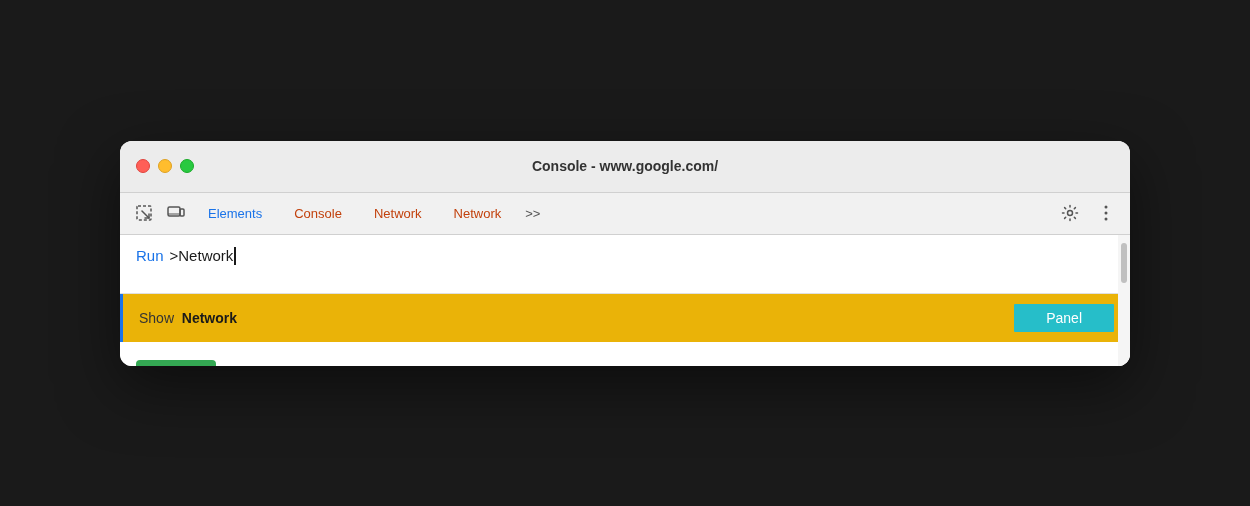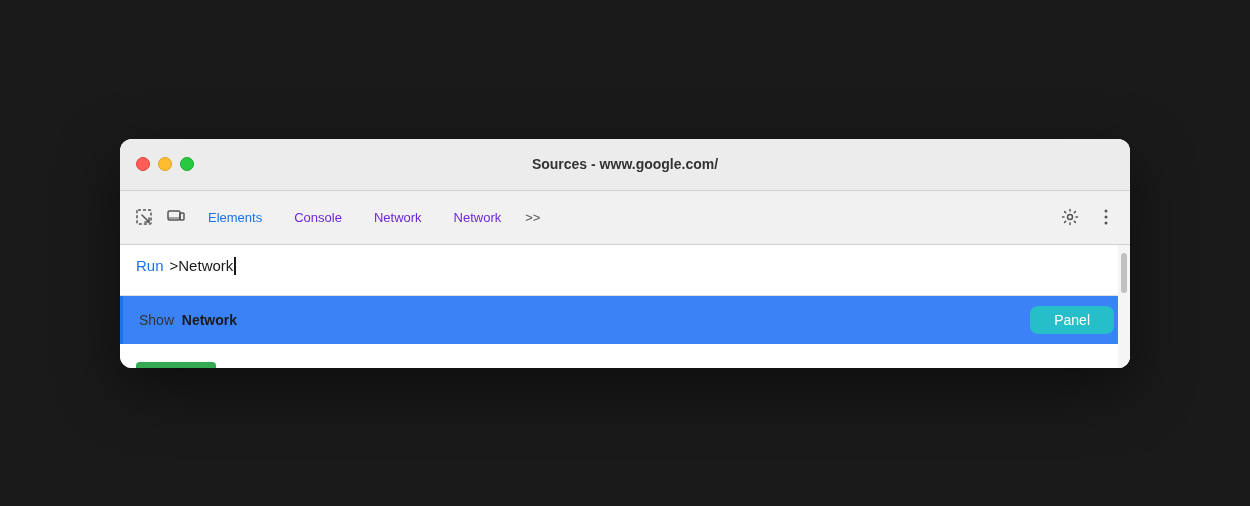--- a/index.html
+++ b/index.html
@@ -53,21 +53,21 @@
       left: 50%;
       transform: translateX(-50%);
       font-size: 14px;
       font-weight: 600;
       color: #333;
     }
 
     
     .tab-bar {
       background: #f1f1f1;
-      height: 54px;
+      height: 42px;
       display: flex;
       align-items: center;
       padding: 0 8px;
       border-bottom: 1px solid #d0d0d0;
       gap: 0;
     }
 
     .tab-icon-btn {
       width: 32px;
       height: 32px;
@@ -77,21 +77,21 @@
       cursor: pointer;
       color: #555;
       border-radius: 4px;
       font-size: 16px;
     }
 
     .tab-item {
       padding: 6px 16px;
       font-size: 13px;
       cursor: pointer;
-      color: #6d28d9;
+      color: #c2410c;
       border-radius: 4px;
       white-space: nowrap;
     }
     .tab-item.active {
       color: #1a73e8;
       font-weight: 500;
       background: none;
     }
 
     .tab-more {
@@ -122,21 +122,21 @@
     }
 
     
     .content-area {
       background: #ffffff;
       position: relative;
     }
 
     
     .command-input-wrapper {
-      padding: 12px 16px 20px 16px;
+      padding: 12px 16px 28px 16px;
       border-bottom: 1px solid #e0e0e0;
       display: flex;
       align-items: center;
     }
 
     .command-run-label {
       color: #1a73e8;
       font-size: 15px;
       margin-right: 6px;
       font-weight: 400;
@@ -155,21 +155,21 @@
       display: inline-block;
       width: 2px;
       height: 18px;
       background: #1a1a1a;
       margin-left: 1px;
       vertical-align: middle;
     }
 
     
     .result-row {
-      background: #3b82f6;
+      background: #eab308;
       padding: 10px 16px;
       display: flex;
       align-items: center;
       border-left: 3px solid #1a73e8;
     }
 
     .result-text {
       font-size: 14px;
       color: #333;
       flex: 1;
@@ -177,22 +177,22 @@
 
     .result-text strong {
       font-weight: 700;
       color: #1a1a1a;
     }
 
     .panel-button {
       background: #26bec9;
       color: #fff;
       border: none;
-      border-radius: 8px;
-      padding: 6px 24px;
+      border-radius: 1px;
+      padding: 6px 32px;
       font-size: 14px;
       font-weight: 500;
       cursor: pointer;
     }
 
     
     .scrollbar-area {
       position: absolute;
       right: 0;
       top: 0;
@@ -220,21 +220,21 @@
 <body>
 
 <div class="window">
 
   <div class="title-bar">
     <div class="traffic-lights">
       <div class="traffic-light close"></div>
       <div class="traffic-light minimize"></div>
       <div class="traffic-light maximize"></div>
     </div>
-    <div class="title-bar-title">Sources - www.google.com/</div>
+    <div class="title-bar-title">Console - www.google.com/</div>
   </div>
 
   <div class="tab-bar">
 
     <div class="tab-icon-btn">
       <svg width="18" height="18" viewBox="0 0 18 18" fill="none" xmlns="http://www.w3.org/2000/svg">
         <rect x="2" y="2" width="14" height="14" rx="1" stroke="#555" stroke-width="1.5" fill="none" stroke-dasharray="3 2"></rect>
         <path d="M7 7 L14 14" stroke="#555" stroke-width="1.5" stroke-linecap="round"></path>
         <path d="M10 14 L14 14 L14 10" stroke="#555" stroke-width="1.5" stroke-linecap="round" stroke-linejoin="round"></path>
       </svg>

